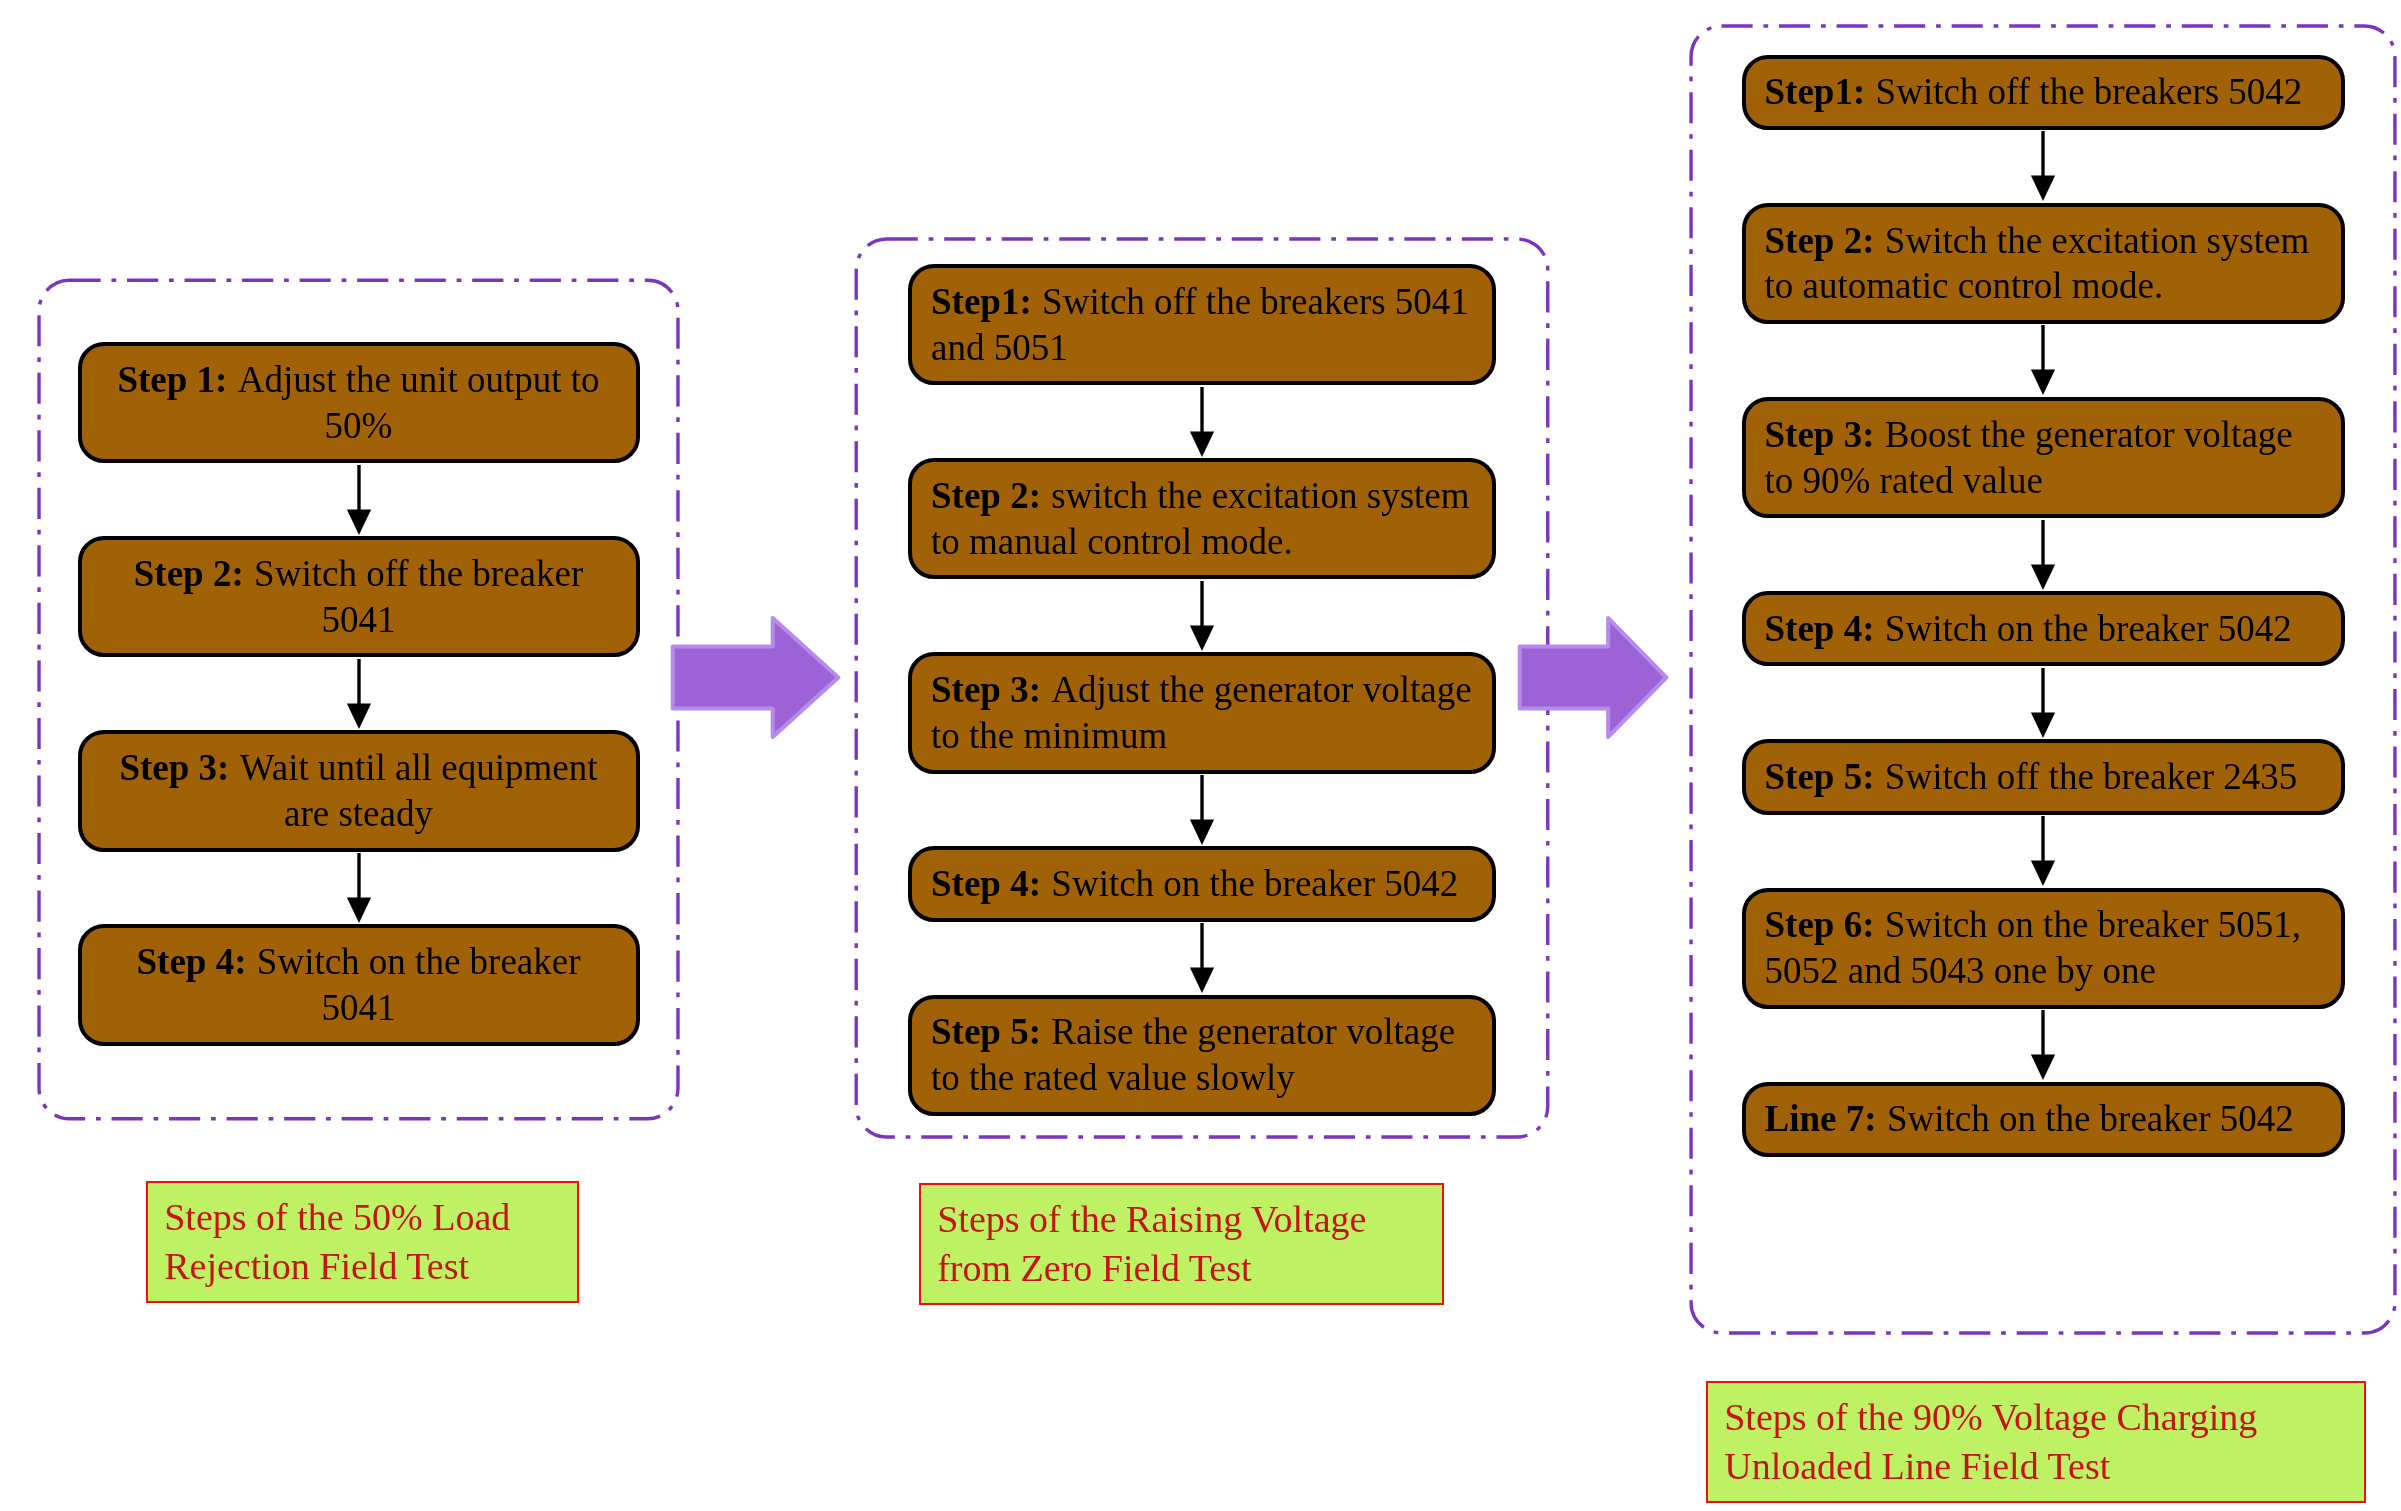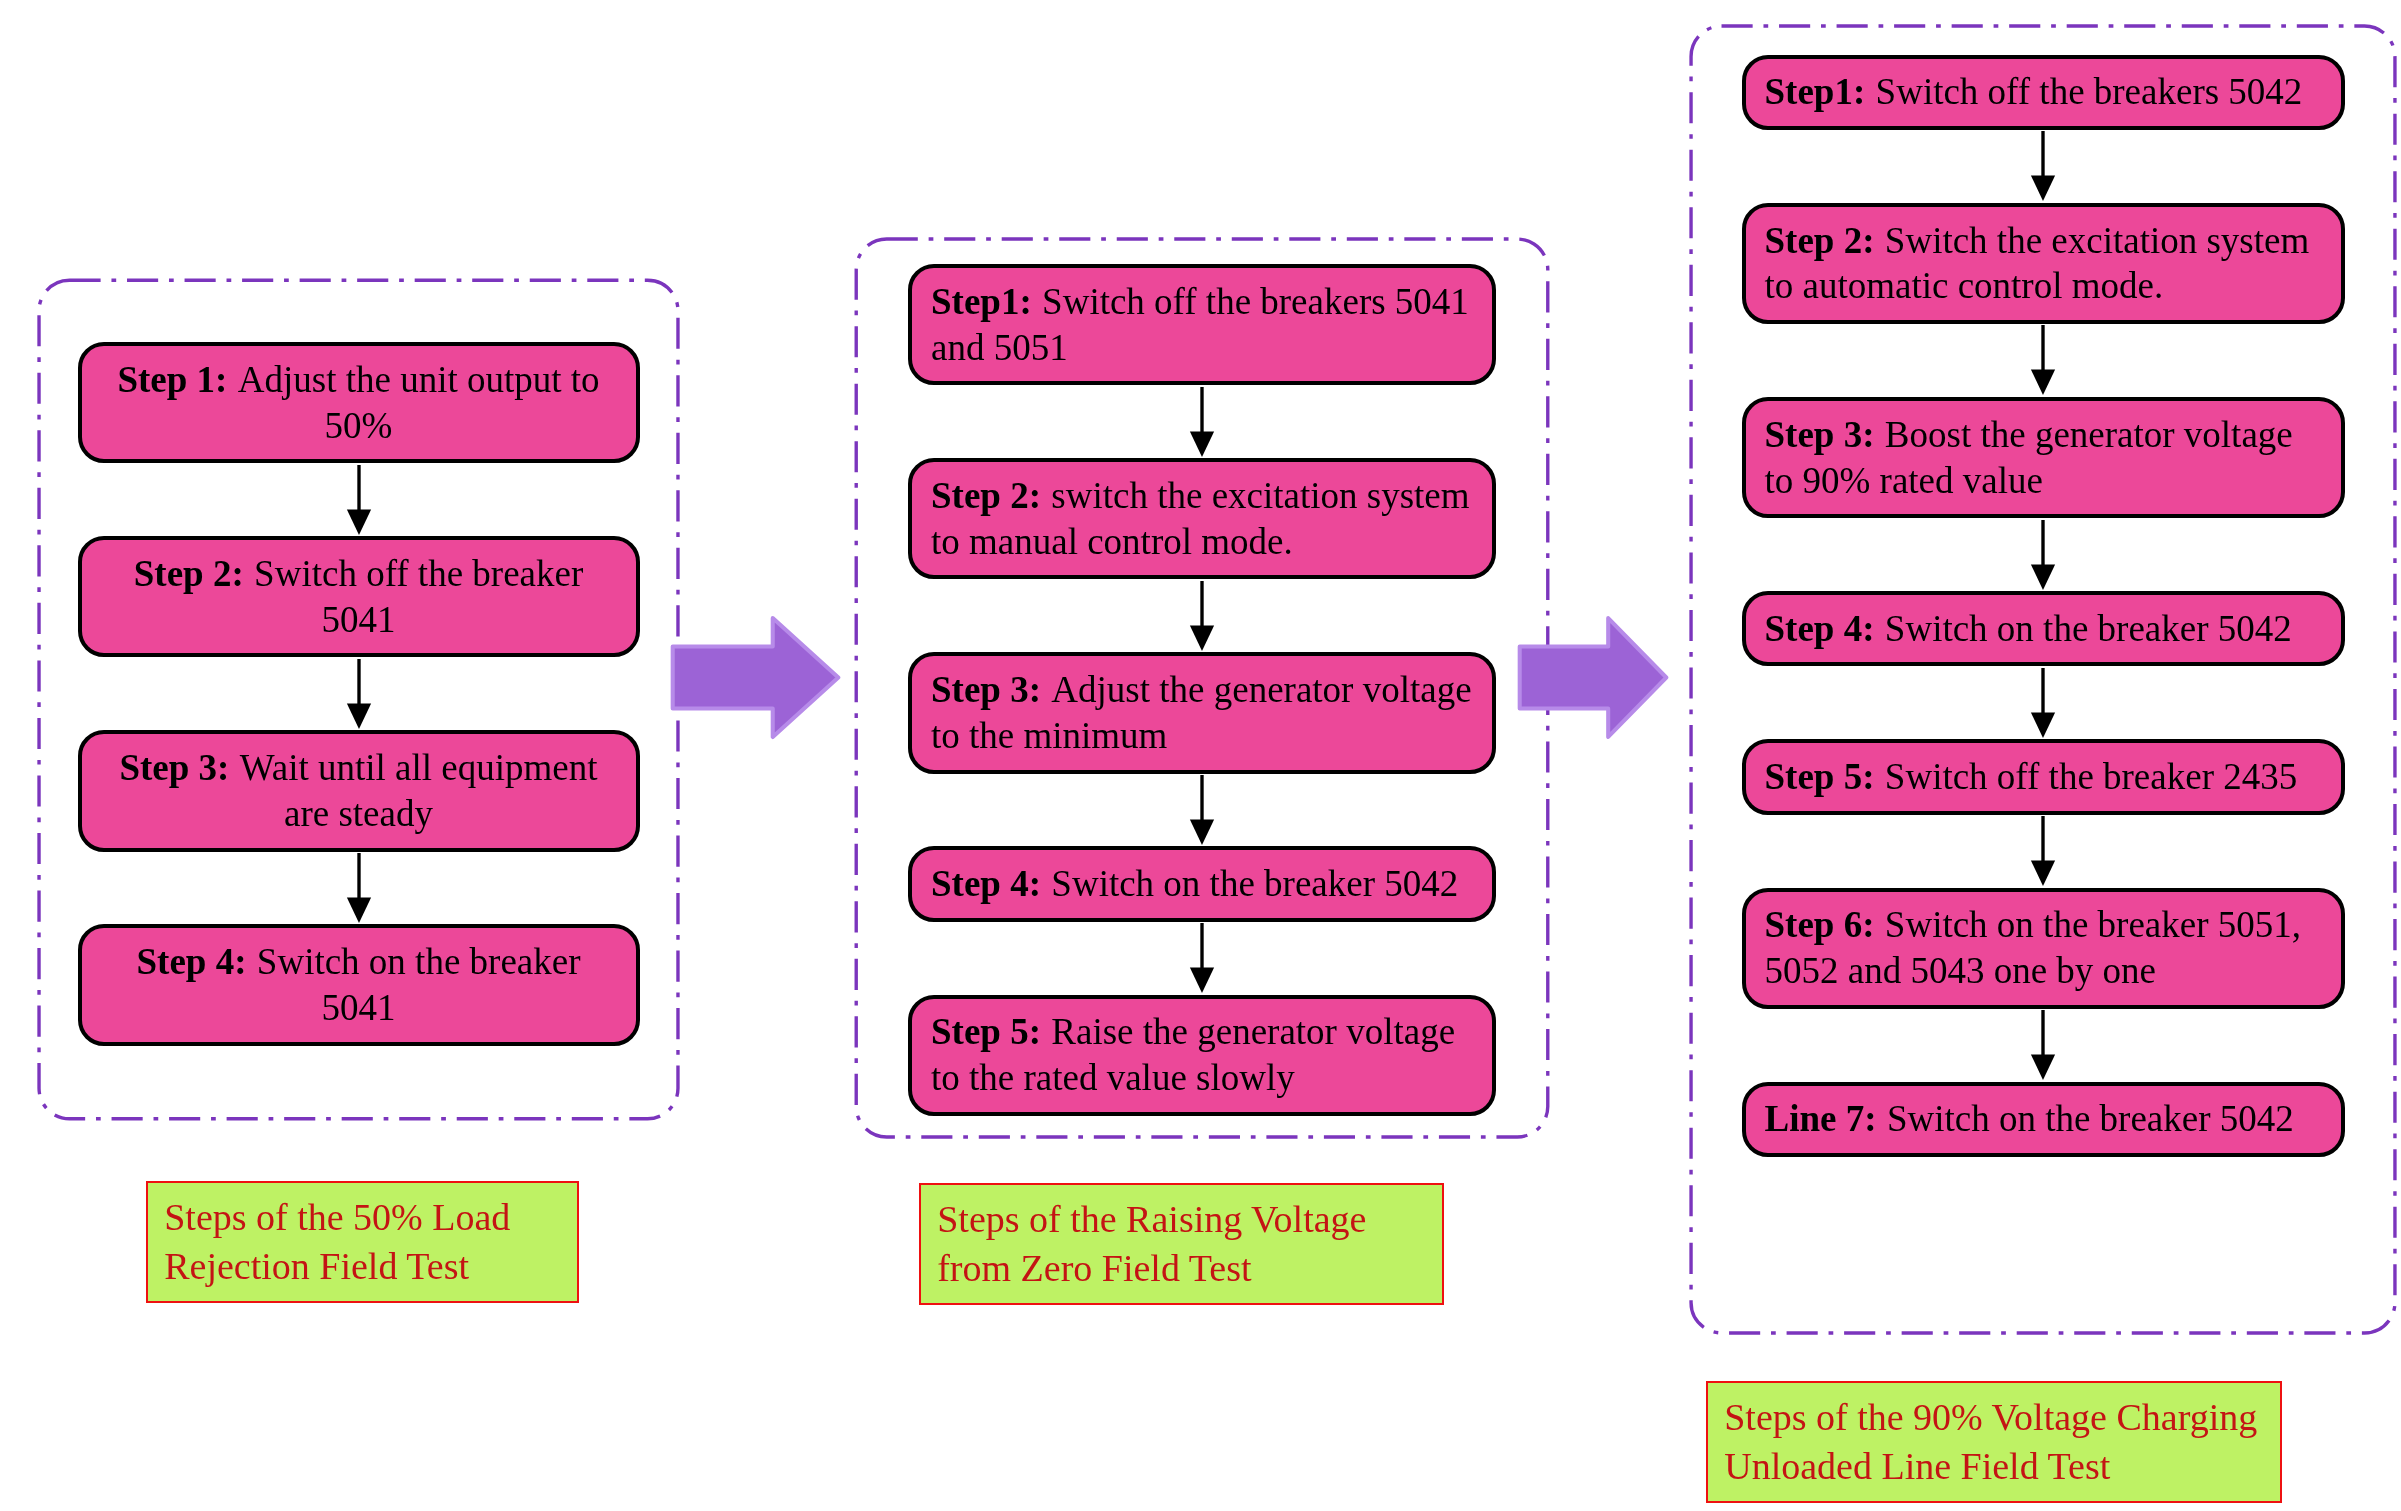--- a/index.html
+++ b/index.html
@@ -14,21 +14,21 @@
     overflow:hidden;
   }
   .panel{position:absolute; box-sizing:border-box;}
   .frame{position:absolute; left:0; top:0; pointer-events:none;}
   .frame rect{fill:none; stroke:var(--purple); stroke-width:5; stroke-dasharray:46 16 7 16;}
   .steps{
     position:absolute; left:0; right:0; display:flex; flex-direction:column;
     align-items:center;
   }
   .step-box{
-    box-sizing:border-box; background:#ec4899; border:4.1px solid var(--ink);
+    box-sizing:border-box; background:#a16207; border:4.1px solid var(--ink);
     border-radius:26px; padding:10.8px 19px; font-size:37px; line-height:1.24;
   }
   .step-box b{font-weight:bold;}
   .step-box span{margin-left:0.28em;}
   .connector{display:block; margin:1.4px 0;}
   .connector line{stroke:var(--ink); stroke-width:5;}
   .connector polygon{fill:var(--ink);}
   .block-arrow{position:absolute;}
   .block-arrow polygon{fill:var(--arrow-fill); stroke:var(--arrow-stroke); stroke-width:6; stroke-linejoin:round;}
   .caption{
@@ -40,21 +40,21 @@
   #panel1{left:37px;  top:278px; width:643px;  height:843px;}
   #panel1 .steps{top:64px;text-align:center;}  #panel1 .step-box{width:562px;}
   #panel2{left:854px; top:237px; width:696px; height:902px;}
   #panel2 .steps{top:27px;}  #panel2 .step-box{width:588px;}
   #panel3{left:1689px; top:24px;  width:708px; height:1311px;}
   #panel3 .steps{top:30.5px;}  #panel3 .step-box{width:603px;}
   #blockArrow1{left:670px;  top:615px;}
   #blockArrow2{left:1517px; top:615px;}
   #caption1{left:146px;  top:1181px; width:433px;}
   #caption2{left:919px; top:1183px; width:525px;}
-  #caption3{left:1706px; top:1381px; width:576px;}
+  #caption3{left:1706px; top:1381px; width:660px;}
 </style>
 </head>
 <body>
 
 <div id="canvas">
 
   <div class="panel" id="panel1">
     <svg class="frame" width="643" height="843" viewBox="0 0 950 1245">
       <rect x="3" y="3" width="944" height="1239" rx="45"></rect>
     </svg>

